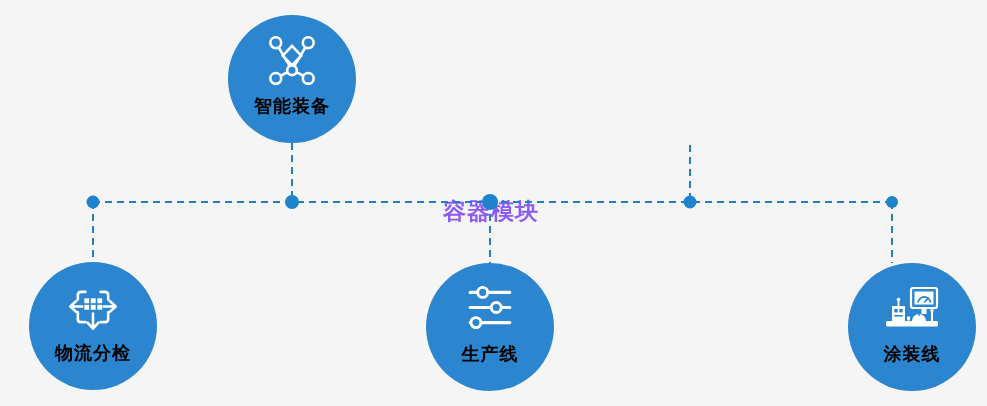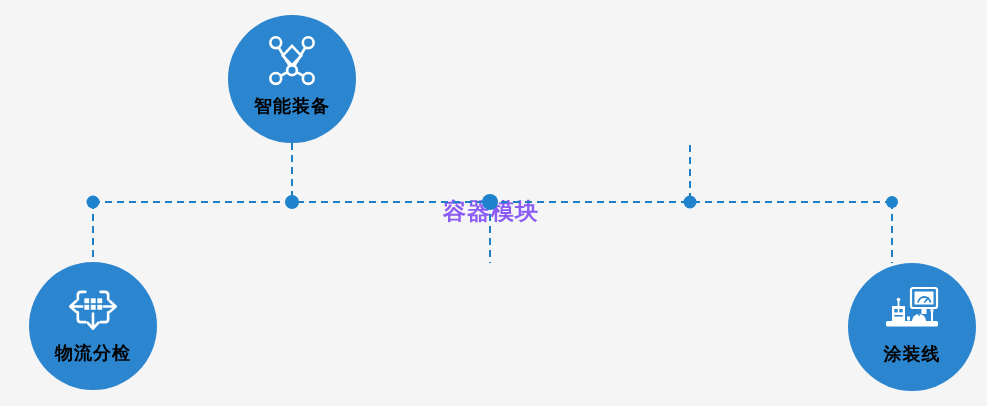--- a/index.html
+++ b/index.html
@@ -124,20 +124,37 @@
           <rect x="28" y="16" width="4.5" height="4.5"></rect>
           <rect x="16" y="22" width="4.5" height="4.5"></rect>
           <rect x="22" y="22" width="4.5" height="4.5"></rect>
           <rect x="28" y="22" width="4.5" height="4.5"></rect>
         </g>
       </svg>
     </span>
     <span class="label">物流分检</span>
   </div>
 
+  <div class="node n-production">
+    <span class="icon">
+      <svg width="50" height="50" viewBox="0 0 48 48">
+        <g stroke="#ffffff" stroke-width="3" fill="none" stroke-linecap="round">
+          <path d="M5,9 H43"></path>
+          <path d="M5,23.5 H43"></path>
+          <path d="M5,38 H43"></path>
+        </g>
+        <g fill="#2b86cf" stroke="#ffffff" stroke-width="2.8">
+          <circle cx="17" cy="9" r="4.8"></circle>
+          <circle cx="30" cy="23.5" r="4.8"></circle>
+          <circle cx="10.5" cy="38" r="4.8"></circle>
+        </g>
+      </svg>
+    </span>
+    <span class="label">生产线</span>
+  </div>
 
   <div class="node n-coating">
     <span class="icon">
       <svg width="56" height="46" viewBox="0 0 56 44">
 
         <rect x="27" y="2" width="26" height="20" rx="2" fill="none" stroke="#ffffff" stroke-width="2.2"></rect>
         <rect x="30.5" y="5.5" width="19" height="13" fill="#ffffff"></rect>
         <path d="M34,16.5 A6.3,6.3 0 0 1 46.5,16.5" fill="none" stroke="#2b86cf" stroke-width="1.8"></path>
         <path d="M40.2,16.5 L44.8,11.6" stroke="#2b86cf" stroke-width="1.6"></path>
         <rect x="37.5" y="22" width="5" height="6" fill="#ffffff"></rect>

